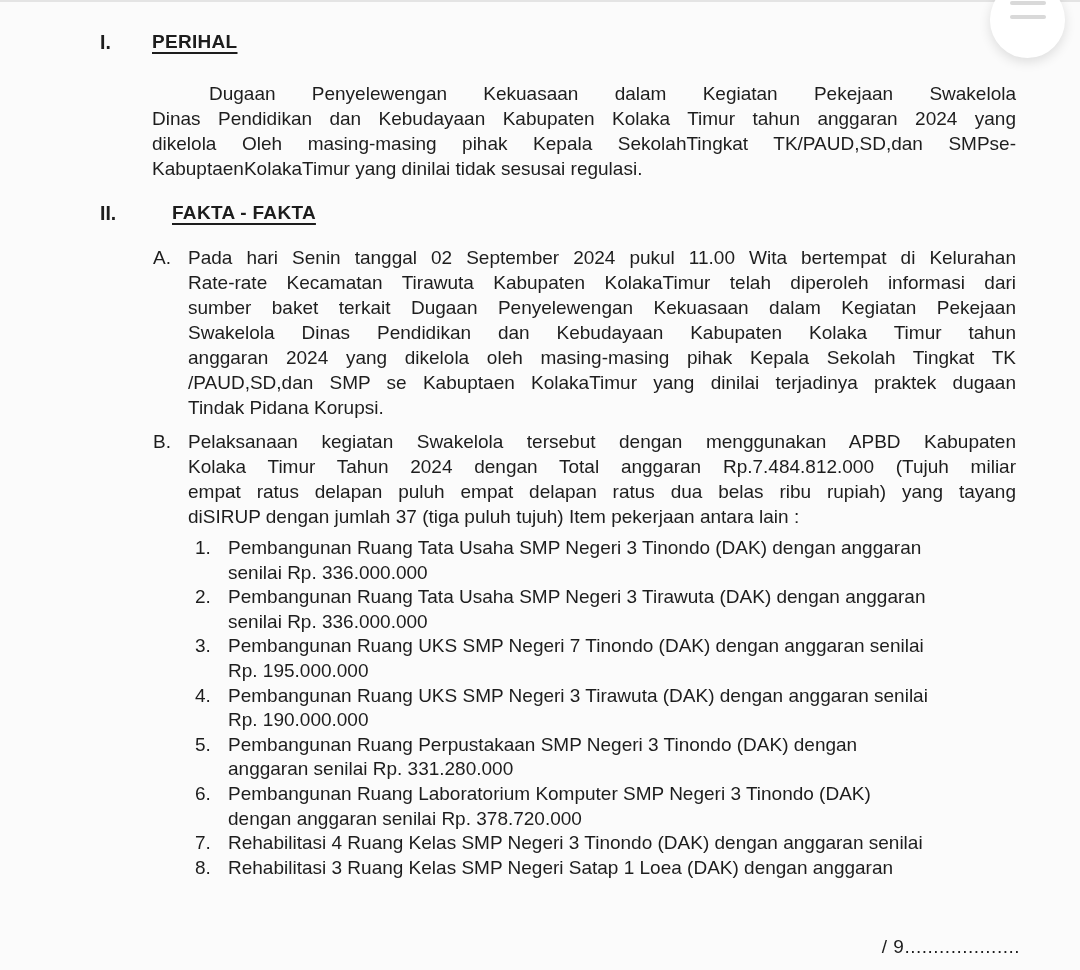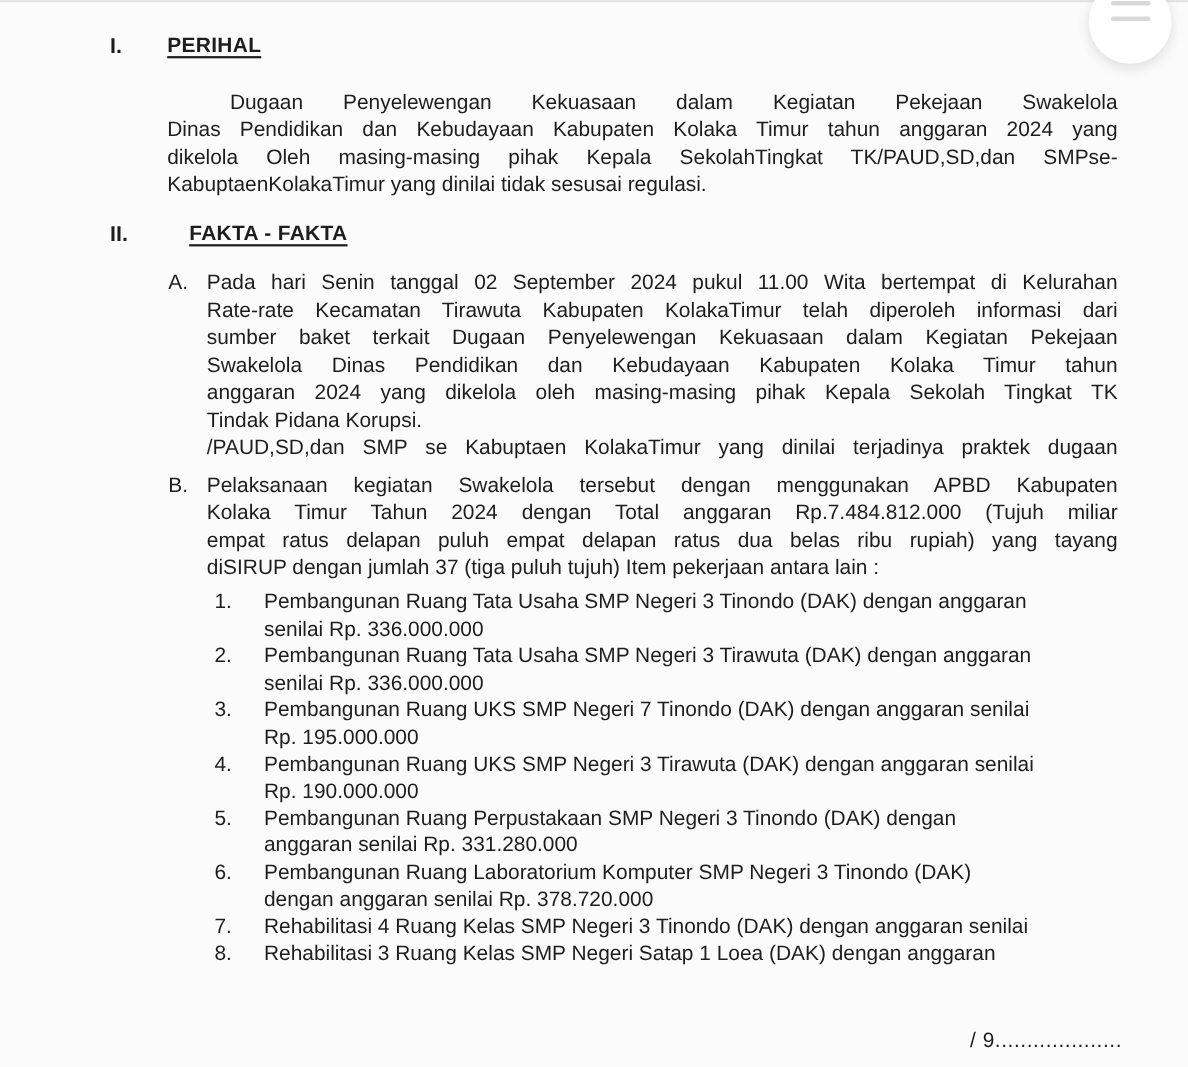--- a/index.html
+++ b/index.html
@@ -48,21 +48,21 @@
   .jline.last{text-align-last:left;}
   .jline.first{text-indent:57px;}
   .sec2{margin-top:20px;gap:20px;}
   .sub{display:flex;margin:20px 0 0 53px;}
   .sub.b{margin-top:9px;}
   .sub-label{width:35px;line-height:25px;flex:0 0 35px;}
   .sub-body{flex:1;min-width:0;}
   .list{margin:7px 0 0 95px;}
   .li{display:flex;}
   .li-num{width:33px;flex:0 0 33px;line-height:24.6px;}
-  .li-body{flex:1;min-width:0;margin-left:12px;}
+  .li-body{flex:1;min-width:0;}
   .lline{line-height:24.6px;white-space:nowrap;}
   .footer{
     position:absolute;top:936px;right:60px;
     font-size:19px;letter-spacing:0.5px;color:#1d1d1d;
   }
 </style>
 </head>
 <body>
 
 <div class="page">
@@ -88,22 +88,22 @@
     </div>
 
     <div class="sub">
       <span class="sub-label">A.</span>
       <div class="sub-body">
         <div class="jline">Pada hari Senin tanggal 02 September 2024 pukul 11.00 Wita bertempat di Kelurahan</div>
         <div class="jline">Rate-rate Kecamatan Tirawuta Kabupaten KolakaTimur telah diperoleh informasi dari</div>
         <div class="jline">sumber baket terkait Dugaan Penyelewengan Kekuasaan dalam Kegiatan Pekejaan</div>
         <div class="jline">Swakelola Dinas Pendidikan dan Kebudayaan Kabupaten Kolaka Timur tahun</div>
         <div class="jline">anggaran 2024 yang dikelola oleh masing-masing pihak Kepala Sekolah Tingkat TK</div>
+        <div class="jline">/PAUD,SD,dan SMP se Kabuptaen KolakaTimur yang dinilai terjadinya praktek dugaan</div>
         <div class="jline last">Tindak Pidana Korupsi.</div>
-        <div class="jline">/PAUD,SD,dan SMP se Kabuptaen KolakaTimur yang dinilai terjadinya praktek dugaan</div>
       </div>
     </div>
 
     <div class="sub b">
       <span class="sub-label">B.</span>
       <div class="sub-body">
         <div class="jline">Pelaksanaan kegiatan Swakelola tersebut dengan menggunakan APBD Kabupaten</div>
         <div class="jline">Kolaka Timur Tahun 2024 dengan Total anggaran Rp.7.484.812.000 (Tujuh miliar</div>
         <div class="jline">empat ratus delapan puluh empat delapan ratus dua belas ribu rupiah) yang tayang</div>
         <div class="jline last">diSIRUP dengan jumlah 37 (tiga puluh tujuh) Item pekerjaan antara lain :</div>

